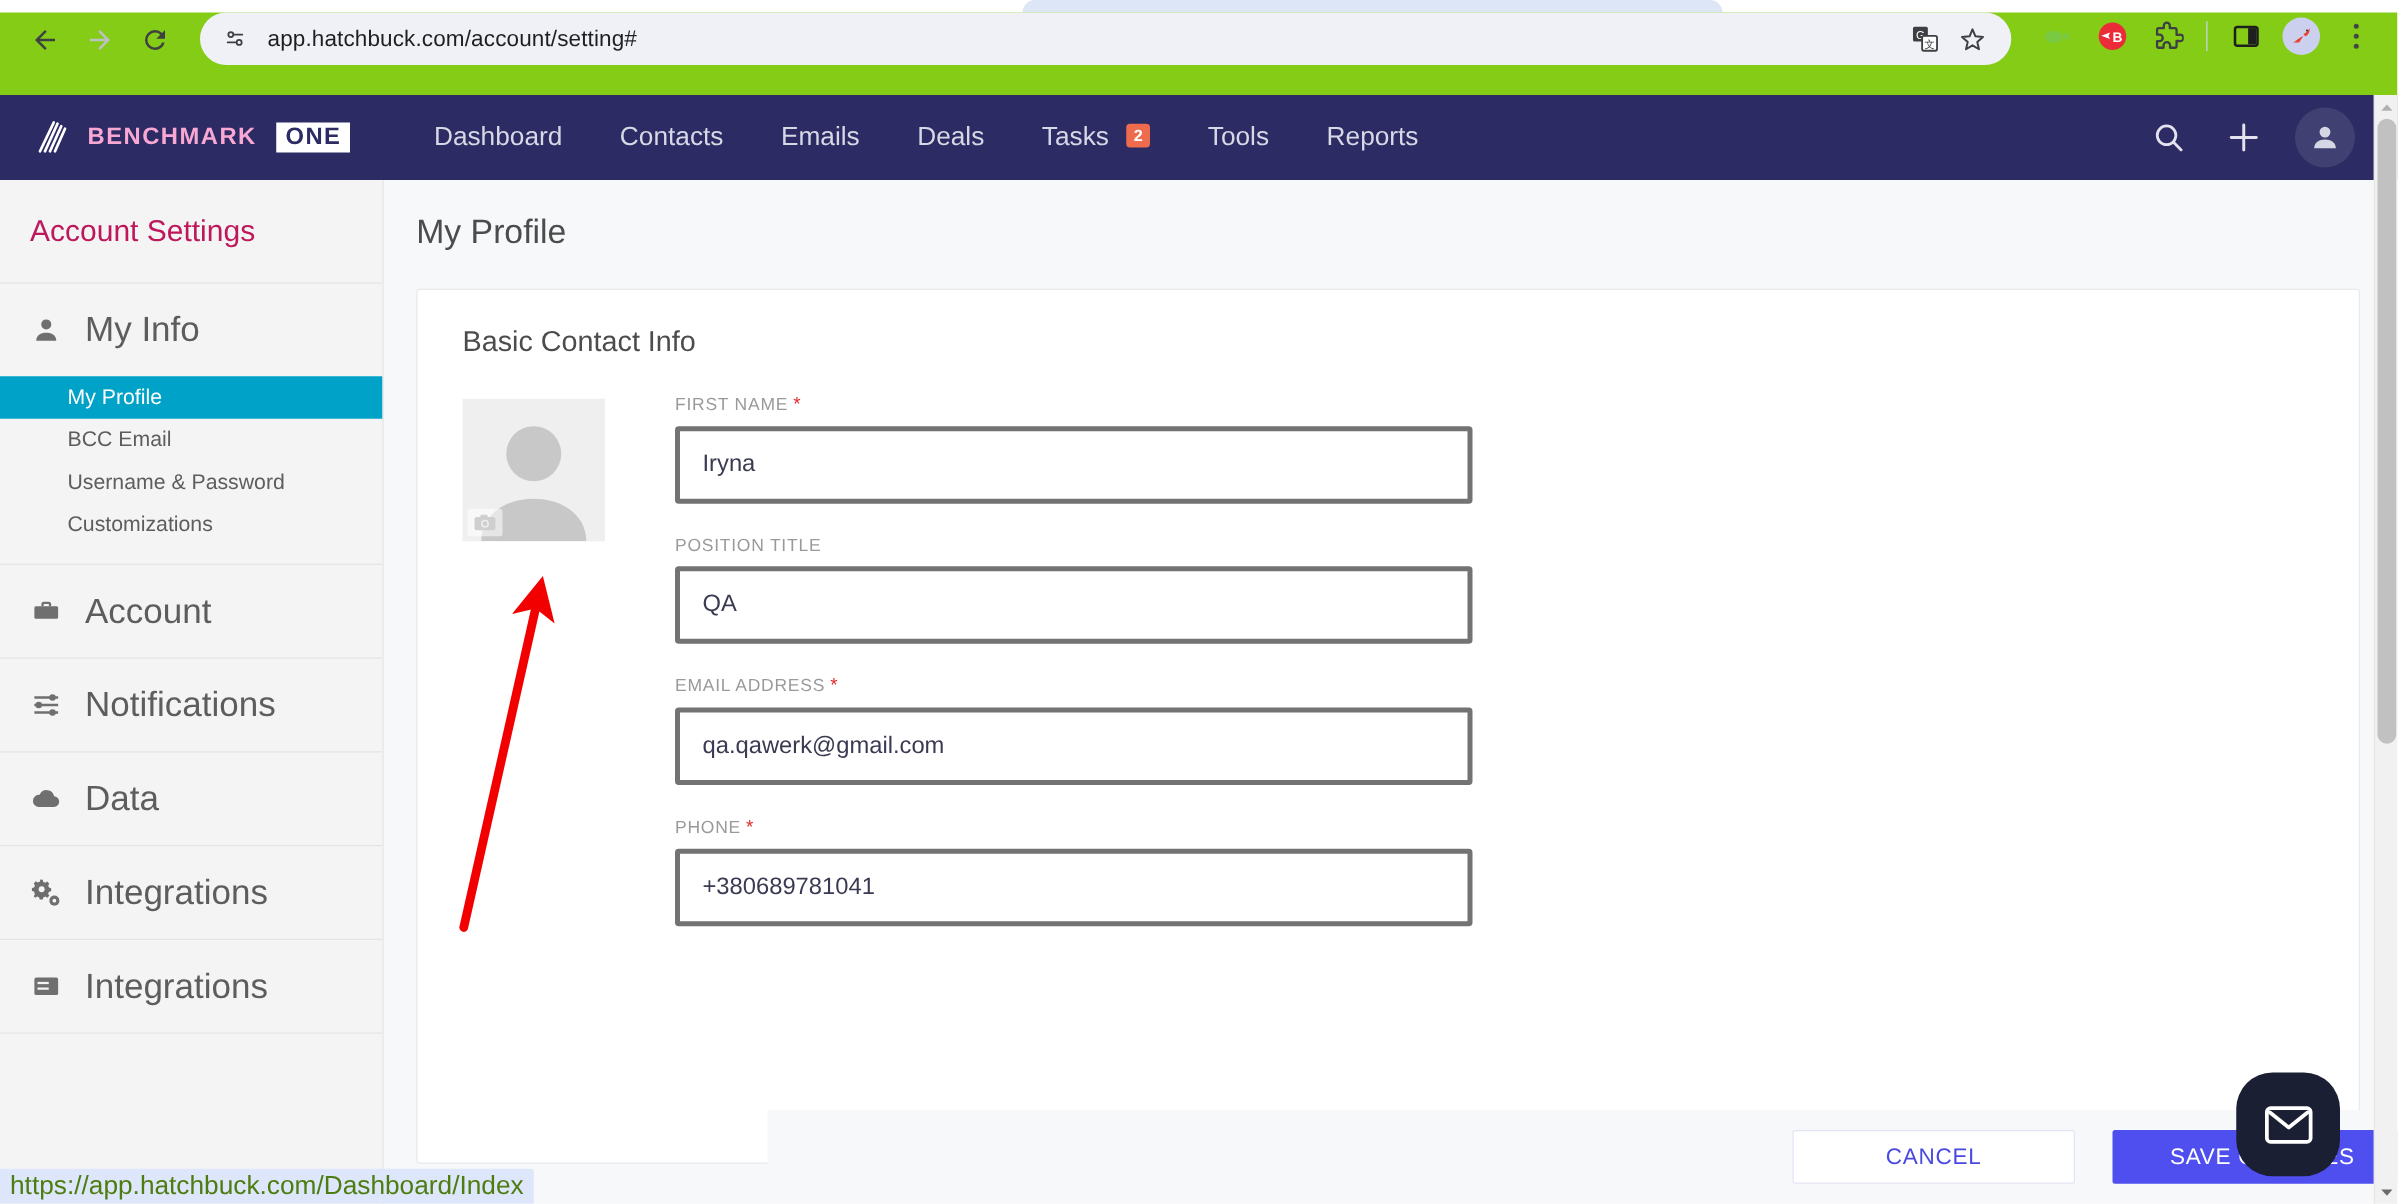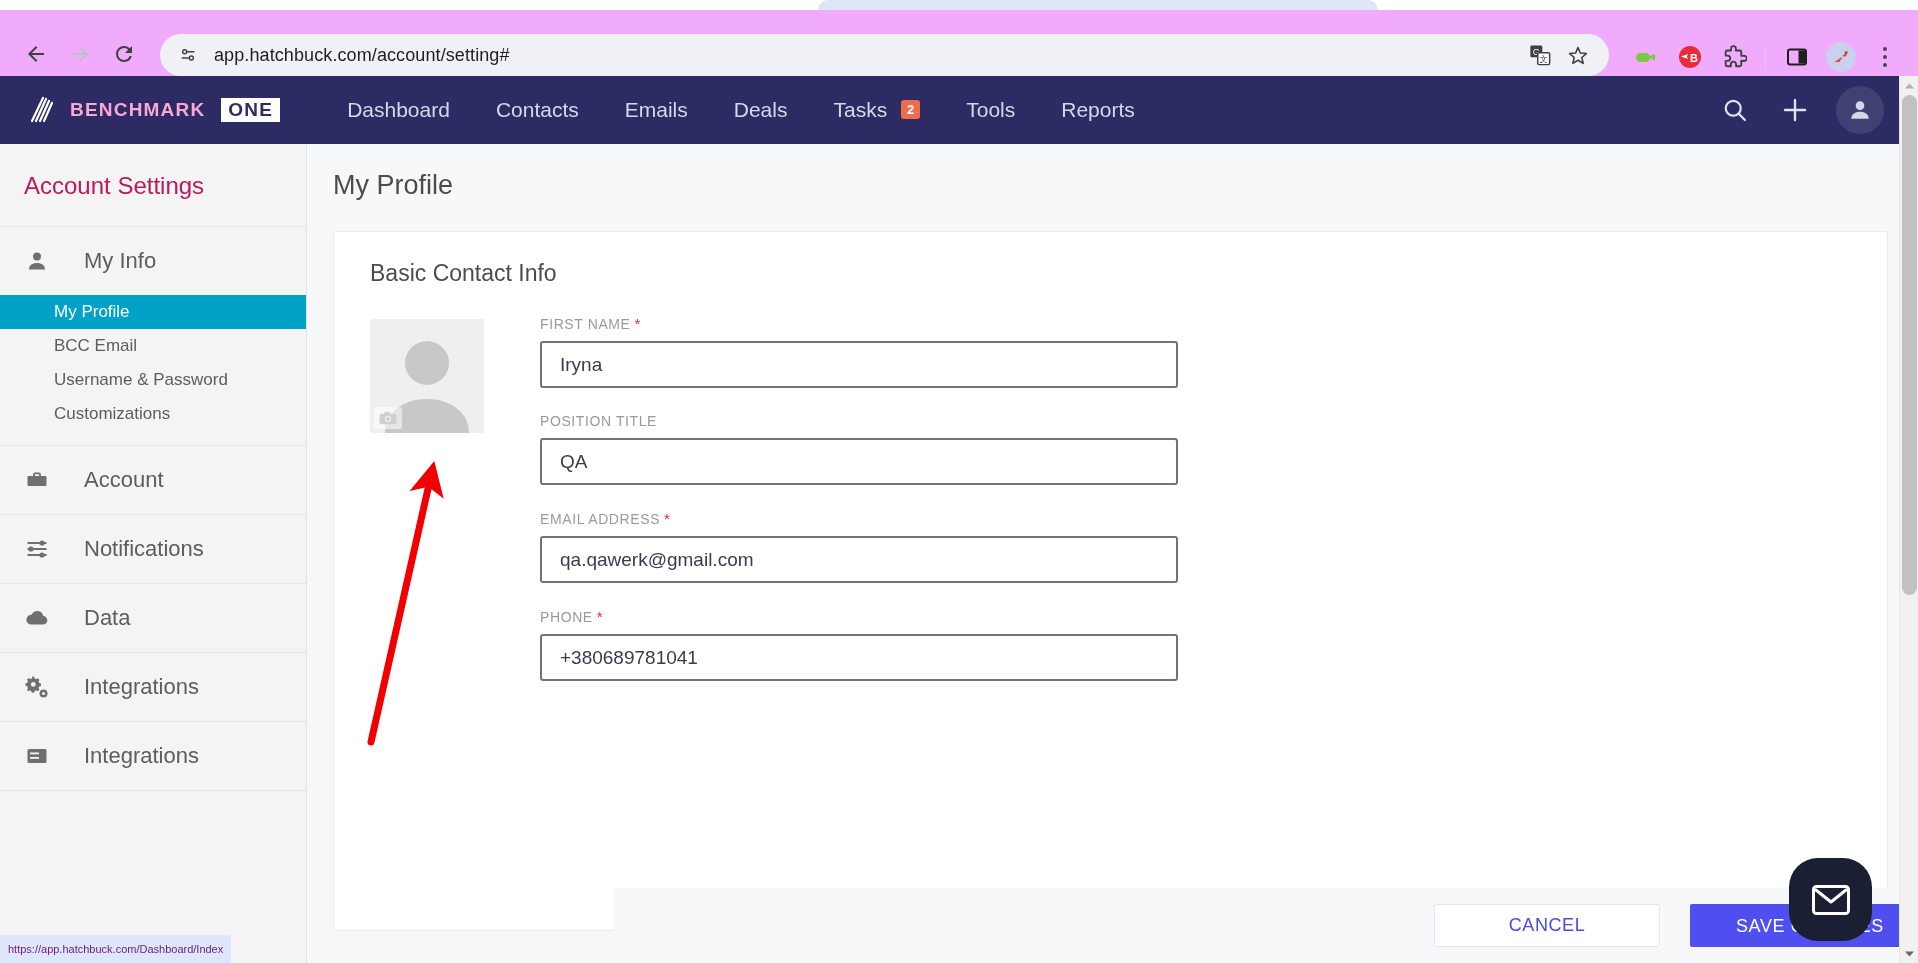--- a/index.html
+++ b/index.html
@@ -15,22 +15,22 @@
 
   .tabstrip {
     height: 10px; background: #ffffff; position: relative;
   }
   .tab-edge {
     position: absolute; left: 818px; top: 0; width: 560px; height: 10px;
     background: #dce6f7; border-top-left-radius: 12px; border-top-right-radius: 12px;
   }
 
   .toolbar {
-    height: 66px; background: #f0abfc;
-    display: flex; align-items: flex-end; padding: 0 14px;
+    height: 66px; background: #84cc16;
+    display: flex; align-items: flex-start; padding: 0 14px;
     position: relative;
   }
   .nav-btn {
     width: 44px; height: 44px; border-radius: 50%;
     display: flex; align-items: center; justify-content: center;
     flex: 0 0 auto; cursor: pointer;
   }
   .nav-btn svg { display: block; }
 
   .omnibox {
@@ -114,21 +114,21 @@
   }
   .sb-title {
     font-size: 24px; color: #be185d; padding: 28px 0 26px 24px;
     border-bottom: 1px solid #e4e4e4; font-weight: 400;
   }
   .sb-group { border-bottom: 1px solid #e4e4e4; }
   .sb-head {
     display: flex; align-items: center; gap: 18px;
     padding: 21px 0 21px 24px; cursor: pointer;
   }
-  .sb-head-label { font-size: 22px; color: #5d5d5d; margin-left: 16px; }
+  .sb-head-label { font-size: 28px; color: #5d5d5d; }
   .sb-ico { width: 26px; height: 26px; display:flex; align-items:center; justify-content:center; flex:0 0 26px; }
   .sb-sub { padding-bottom: 14px; }
   .sb-sub-item {
     font-size: 17px; color: #5d5d5d; padding: 7px 0 7px 54px; cursor: pointer;
   }
   .sb-sub-item.active { background: #00a2c7; color: #ffffff; }
 
   
   .main { flex: 1 1 auto; position: relative; overflow: hidden; background: #f7f8fa; }
   .page-title { font-size: 27px; color: #4c4c4c; padding: 26px 0 0 26px; font-weight: 400; }
@@ -154,21 +154,21 @@
   }
 
   .fields-col { flex: 0 0 640px; margin-left: 30px; }
   .field { margin-bottom: 25px; }
   .field-label {
     font-size: 14px; color: #9a9a9a; letter-spacing: .6px;
     text-transform: uppercase; margin-bottom: 9px;
   }
   .req { color: #e02b2b; font-size: 15px; margin-left: 4px; }
   .field-input {
-    width: 638px; height: 47px; border: 2px solid #737373; border-radius: 3px;
+    width: 638px; height: 62px; border: 4px solid #737373; border-radius: 3px;
     background: #fff; display: flex; align-items: center; padding-left: 18px;
     font-size: 19px; color: #3a3a52; cursor: text;
   }
 
   
   .action-bar {
     position: absolute; left: 307px; right: 0; bottom: 0; height: 75px;
     background: #f7f8fa; display: flex; align-items: center;
     justify-content: flex-end; padding-right: 0; gap: 0;
   }
@@ -206,21 +206,21 @@
   }
   .sb-arrow { width: 19px; height: 19px; display:flex; align-items:center; justify-content:center; cursor:pointer; }
   .sb-thumb {
     position: absolute; left: 2px; top: 19px; width: 15px; height: 500px;
     background: #c1c1c1; border-radius: 8px; cursor: pointer;
   }
 
   
   .statusbar {
     position: absolute; left: 0; bottom: 0; height: 28px;
-    background: #dde6fa; color: #701a75; font-size: 11px;
+    background: #dde6fa; color: #4d7c0f; font-size: 21px;
     display: flex; align-items: center; padding: 0 8px; z-index: 50;
     border-top-right-radius: 2px;
   }
 </style>
 </head>
 <body>
 
 <div class="browser">
 
   <div class="tabstrip">

